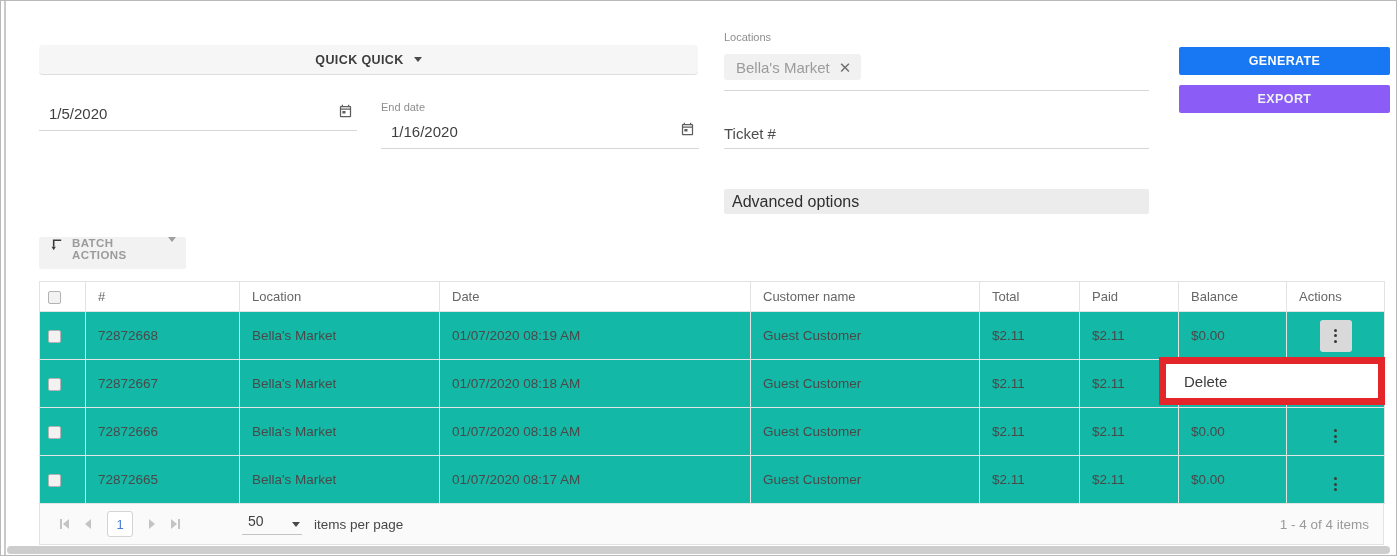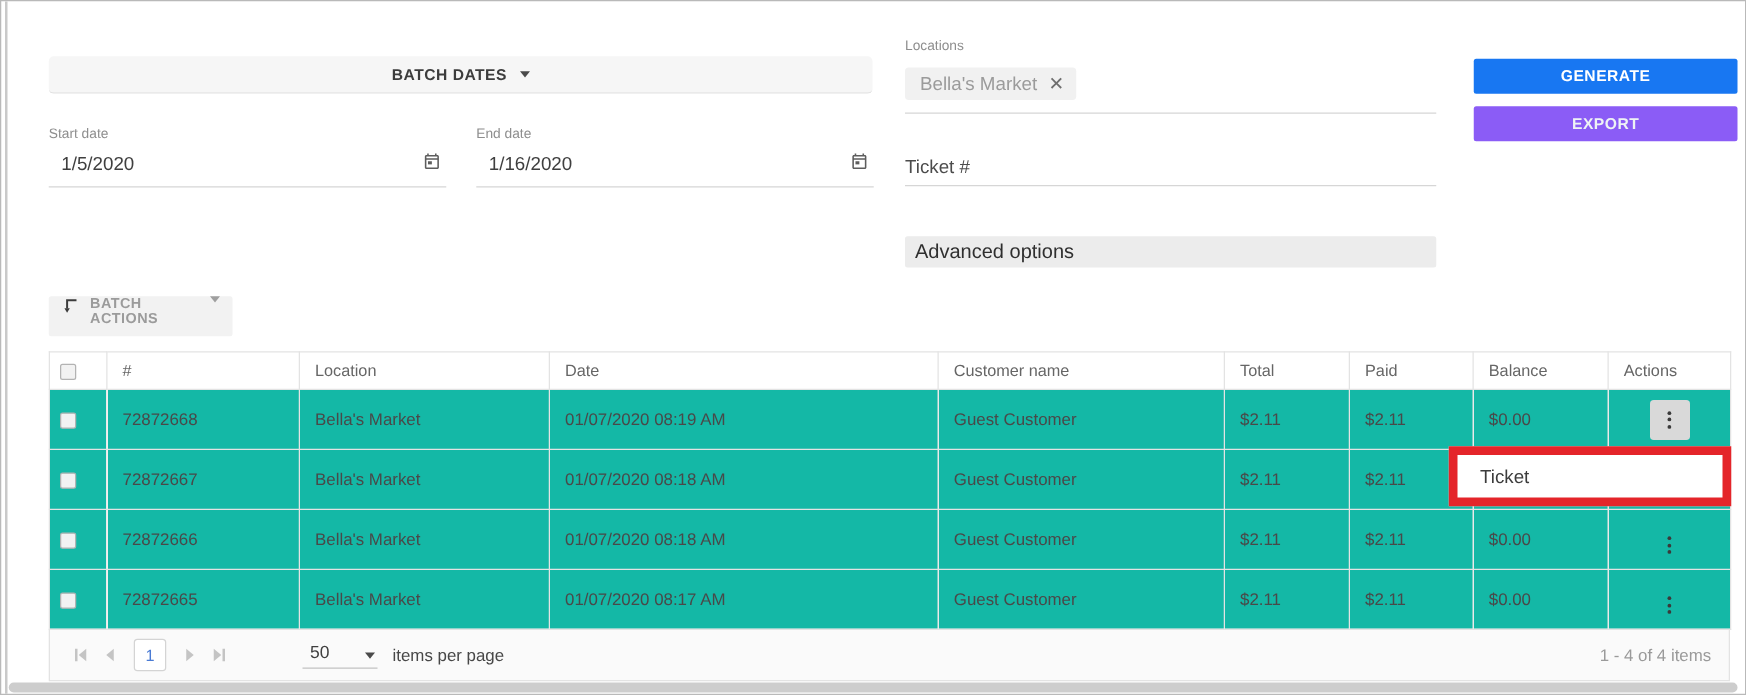--- a/index.html
+++ b/index.html
@@ -106,26 +106,25 @@
   .ipp { margin-left:12px; color:#474747; }
   .range { margin-left:auto; padding-right:14px; color:#9a9a9a; font-size:13.5px; }
 </style>
 </head>
 <body>
 
 <div class="frame">
   <div class="v-scroll"></div>
 
   <div class="btn-quick">
-    <span>BATCH DATES</span>
+    <span>QUICK QUICK</span>
     <span class="caret small"></span>
   </div>
 
   <div class="field fld-start">
-    <div class="f-label">Start date</div>
     <div class="f-line">
       <span class="f-value">1/5/2020</span>
       <span>
         <svg width="15" height="16" viewBox="0 0 24 24">
             <path fill="#5d5d5d" d="M19 4h-1V2h-2v2H8V2H6v2H5c-1.1 0-2 .9-2 2v14c0 1.1.9 2 2 2h14c1.1 0 2-.9 2-2V6c0-1.1-.9-2-2-2zm0 16H5V10h14v10zM19 8H5V6h14v2z"></path>
             <rect x="7" y="12" width="5" height="4" fill="#5d5d5d"></rect>
           </svg>
       </span>
     </div>
   </div>
@@ -284,17 +283,17 @@
       <span class="size-dd">
         <span class="val">50</span>
         <span class="caret small" style="margin-bottom:2px;"></span>
       </span>
       <span class="ipp">items per page</span>
       <span class="range">1 - 4 of 4 items</span>
     </div>
   </div>
 
   <div class="annotation">
-    <span class="menu-item">Ticket</span>
+    <span class="menu-item">Delete</span>
   </div>
 
   <div class="h-scroll"></div>
 </div>
 
 </body></html>

